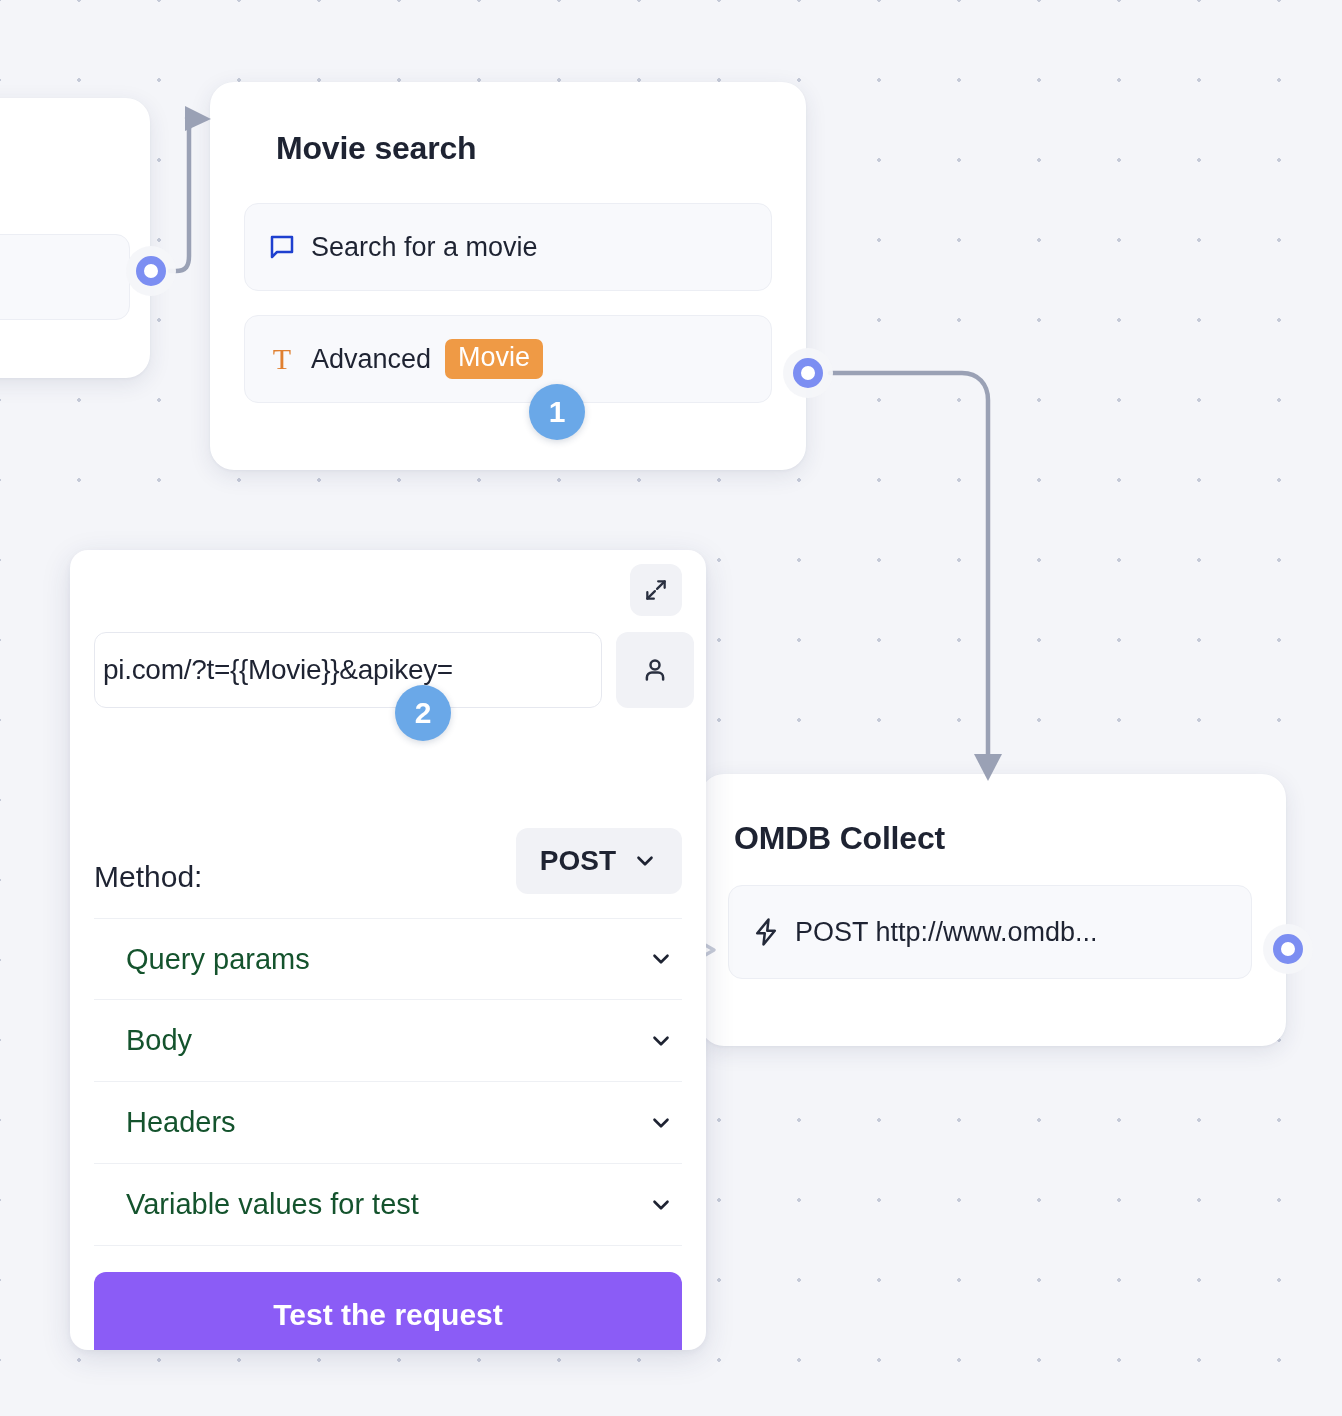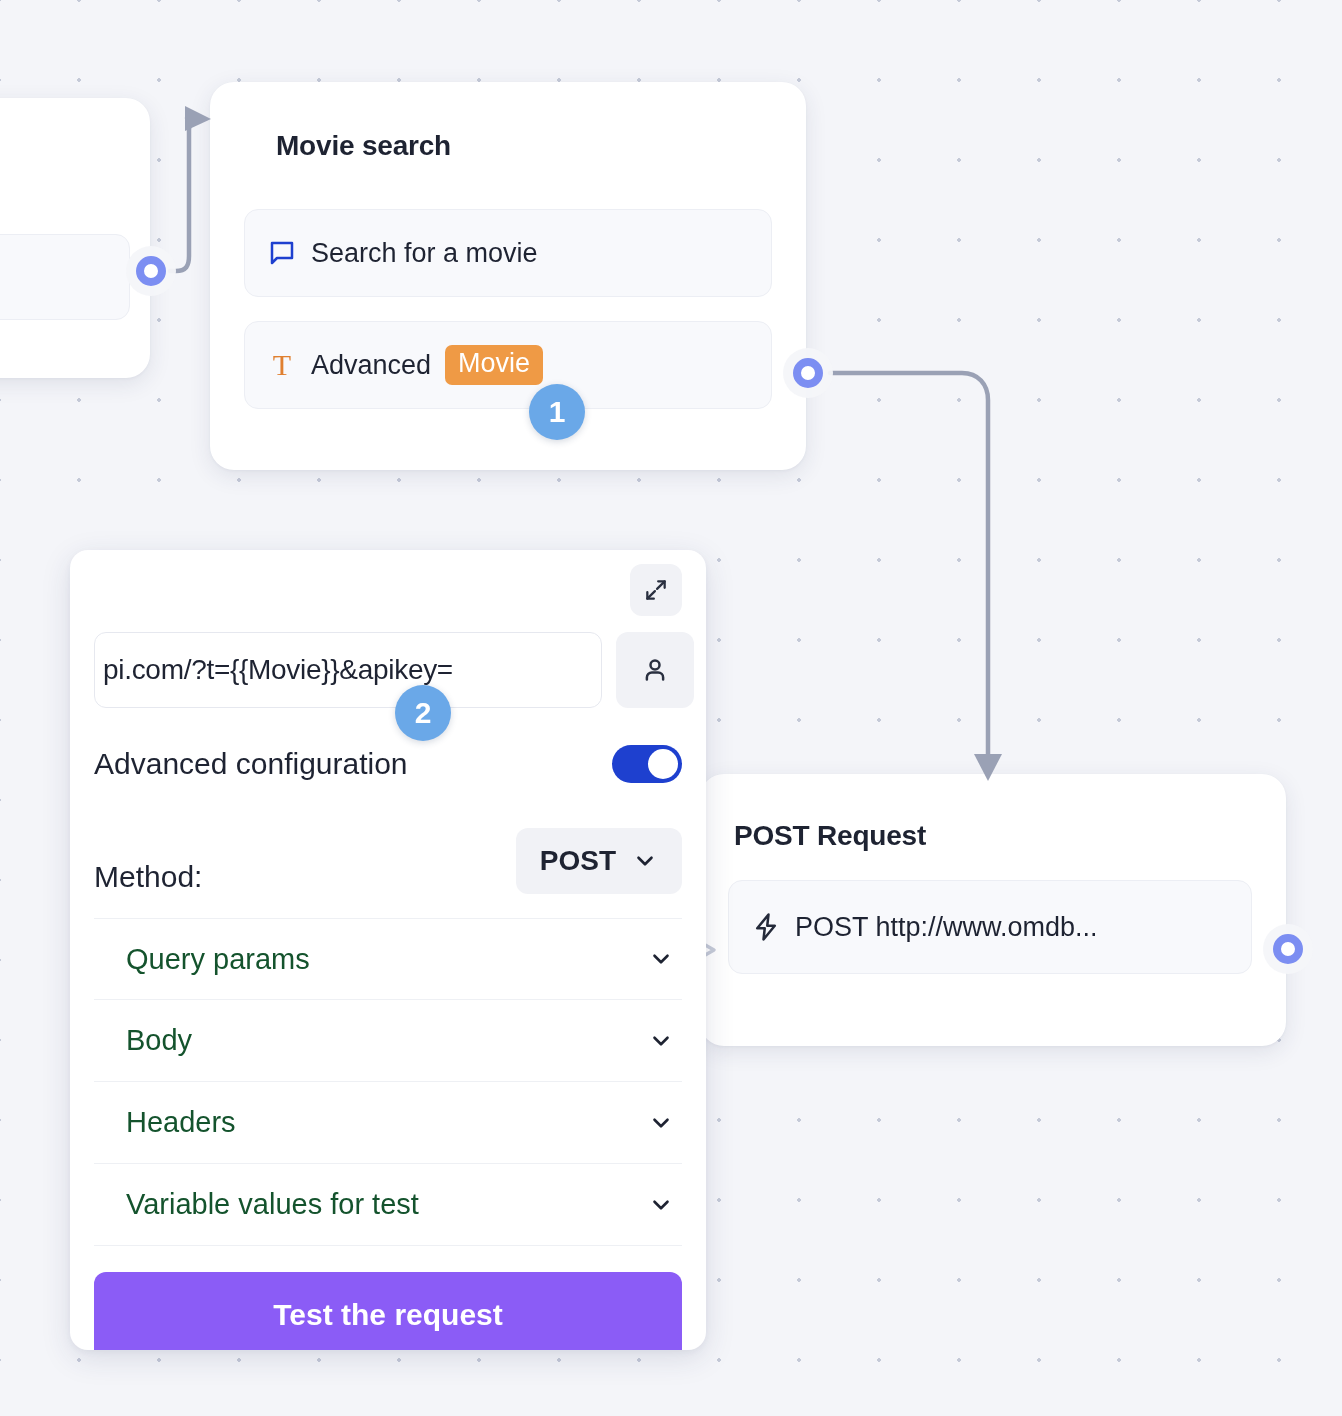--- a/index.html
+++ b/index.html
@@ -27,21 +27,21 @@
   }
 
   .node {
     position: absolute;
     background: #ffffff;
     border-radius: 24px;
     box-shadow: 0 6px 22px rgba(40, 50, 90, 0.10), 0 1px 3px rgba(40,50,90,0.05);
   }
 
   .node-title {
-    font-size: 28px;
+    font-size: 32px;
     font-weight: 700;
     letter-spacing: -0.2px;
     color: #1e2332;
   }
 
   .node-row {
     display: flex;
     align-items: center;
     gap: 14px;
     background: #f8f9fc;
@@ -71,21 +71,21 @@
 
   
   #node-movie-search {
     left: 210px;
     top: 82px;
     width: 596px;
     height: 388px;
     padding: 34px 34px;
   }
   #node-movie-search .node-title { margin: 14px 0 0 32px; }
-  #node-movie-search .rows { margin-top: 47px; display: flex; flex-direction: column; gap: 24px; }
+  #node-movie-search .rows { margin-top: 36px; display: flex; flex-direction: column; gap: 24px; }
 
   .icon-chat {
     width: 30px; height: 30px; flex: 0 0 30px;
     position: relative;
   }
   .icon-chat svg { display: block; }
 
   .icon-text-t {
     width: 30px; height: 30px; flex: 0 0 30px;
     color: #e08030;
@@ -345,21 +345,21 @@
       <div class="node-row">
         <span class="icon-text-t">T</span>
         <span>Advanced</span>
         <span class="var-chip">Movie</span>
       </div>
 
     </div>
   </div>
 
   <div class="node" id="node-omdb">
-    <div class="node-title">POST Request</div>
+    <div class="node-title">OMDB Collect</div>
     <div class="node-row">
       <span class="icon-bolt">
         <svg width="30" height="30" viewBox="0 0 24 24" fill="none" stroke="#242a3a" stroke-width="2" stroke-linecap="round" stroke-linejoin="round">
           <path d="M14 2 L5 13 H11 L10 22 L19 11 H13 Z"></path>
         </svg>
       </span>
       <span>POST http://www.omdb...</span>
     </div>
   </div>
 
@@ -383,26 +383,20 @@
         <span>pi.com/?t={{Movie}}&amp;apikey=</span>
       </div>
       <div class="url-person-btn">
         <svg width="30" height="30" viewBox="0 0 24 24" fill="none" stroke="#2a3040" stroke-width="2" stroke-linecap="round" stroke-linejoin="round">
           <circle cx="12" cy="8" r="3.6"></circle>
           <path d="M5.5 19.5 v-1.6 a4 4 0 0 1 4-4 h5 a4 4 0 0 1 4 4 v1.6"></path>
         </svg>
       </div>
     </div>
 
-    <div class="adv-row">
-      <span class="adv-label">Advanced configuration</span>
-      <div class="toggle">
-        <div class="knob"></div>
-      </div>
-    </div>
 
     <div class="method-row">
       <span class="method-label">Method:</span>
       <div class="method-select">
         <span>POST</span>
         <span class="chev">
           <svg width="26" height="26" viewBox="0 0 24 24" fill="none" stroke="#1e2332" stroke-width="2.4" stroke-linecap="round" stroke-linejoin="round">
             <path d="M6 9 L12 15 L18 9"></path>
           </svg>
         </span>

